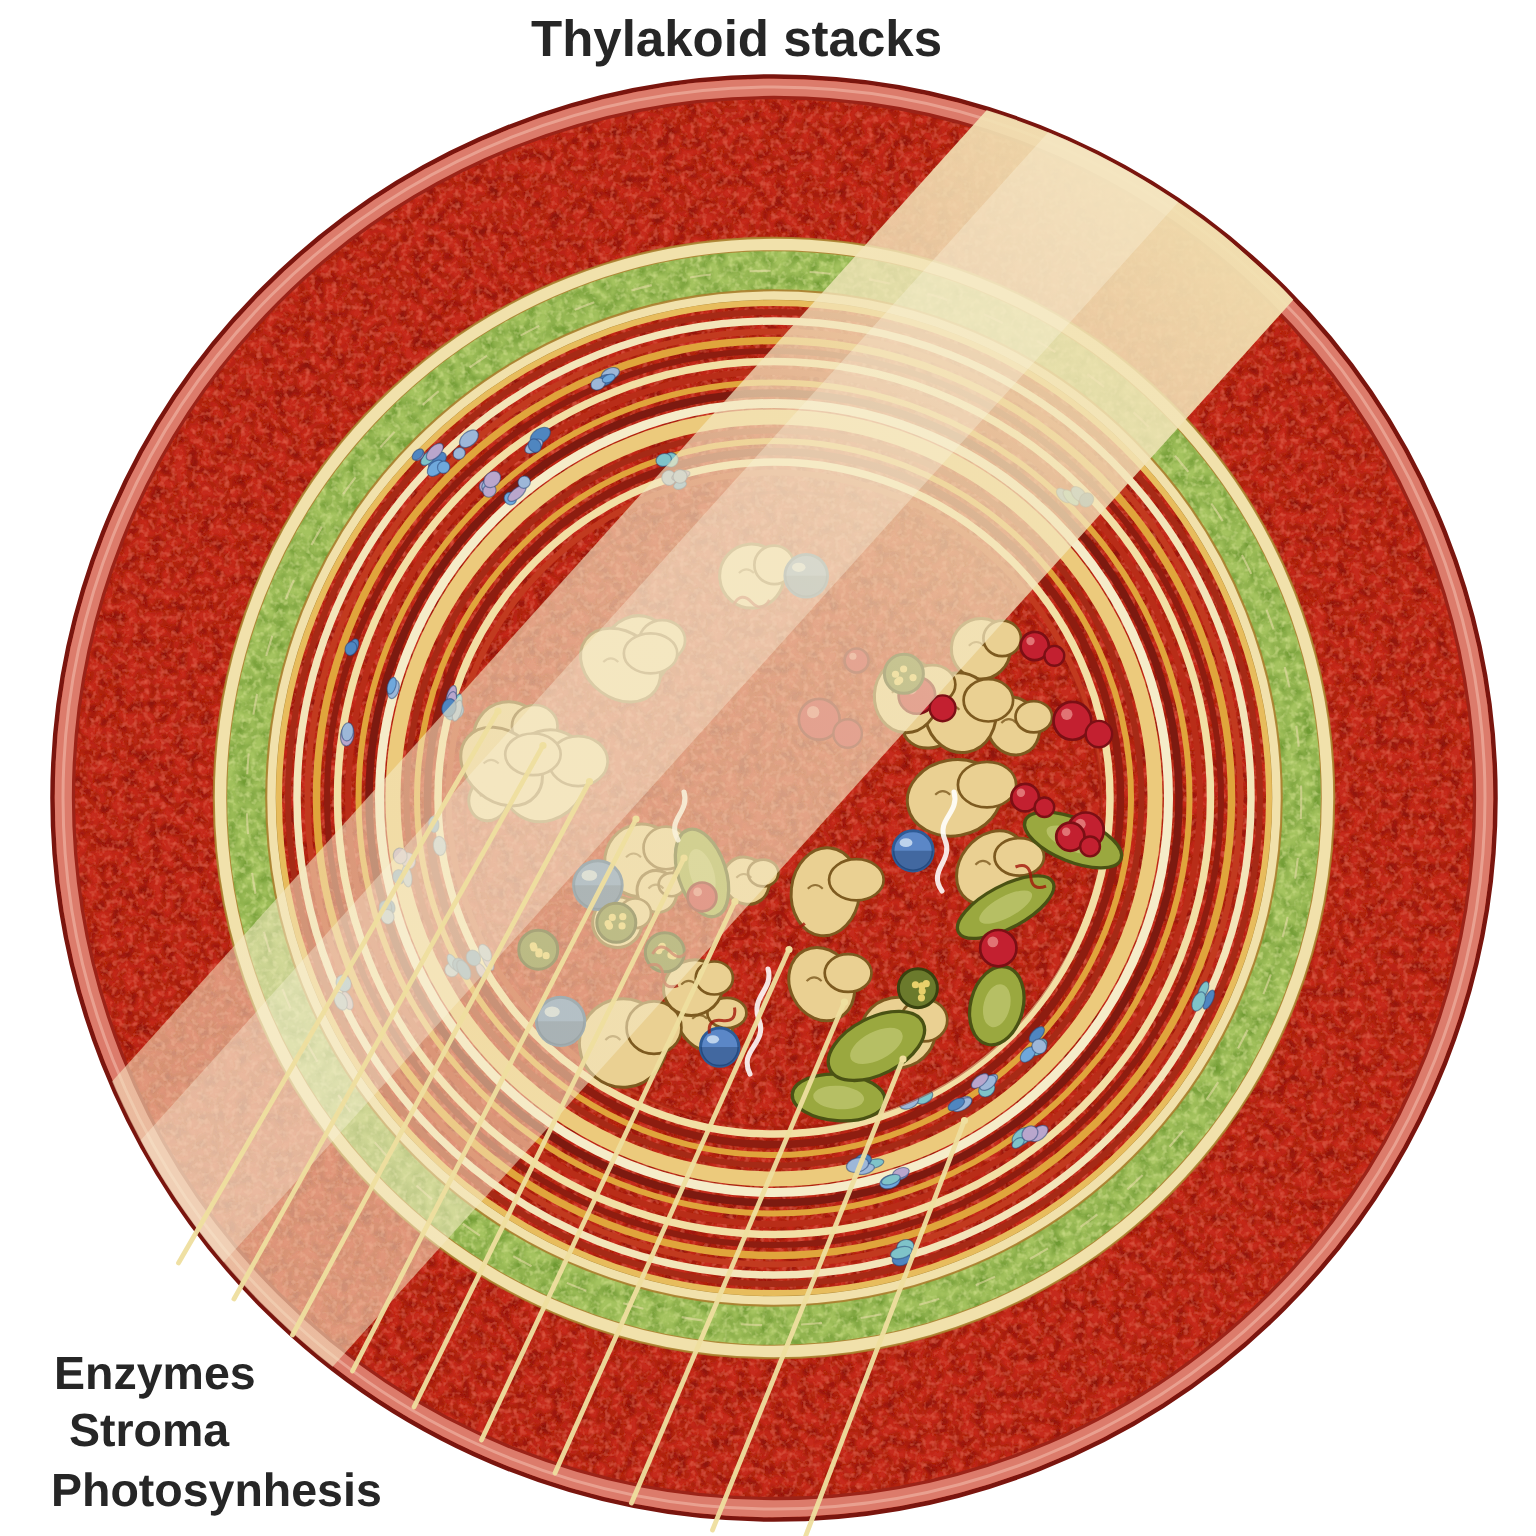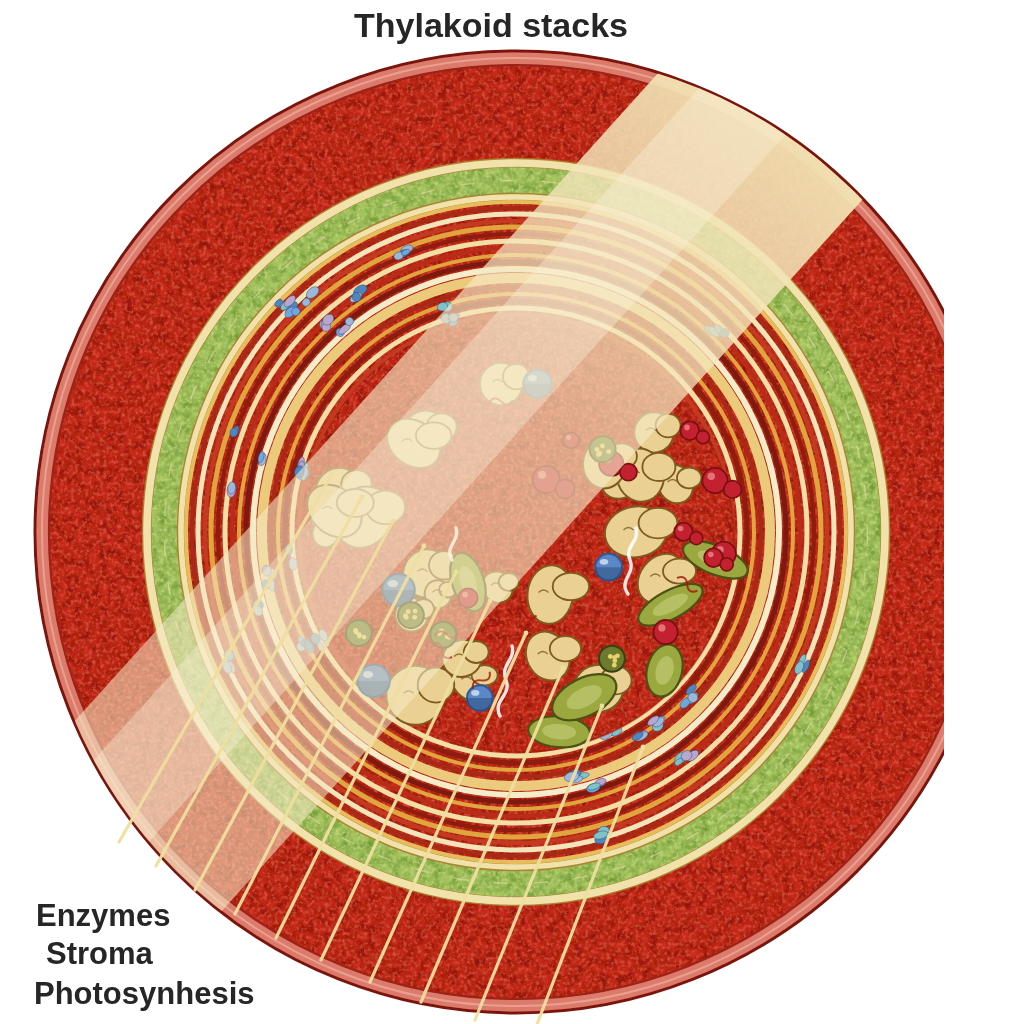--- a/index.html
+++ b/index.html
@@ -1,16 +1,16 @@
 <!DOCTYPE html>
 <html><head>
 <meta charset="utf-8">
 <style>
   html,body{margin:0;padding:0;background:#ffffff;}
-  #stage{position:relative;width:944px;height:1024px;overflow:hidden;background:#ffffff;
+  #stage{position:relative;width:1024px;height:1024px;overflow:hidden;background:#ffffff;
          font-family:"Liberation Sans", sans-serif;border-radius:26px;}
   svg text{font-family:"Liberation Sans", sans-serif;font-weight:700;}
   .title-text{font-size:34px;letter-spacing:0px;}
   .label-text{font-size:31px;}
 </style>
 </head>
 <body>
 
 <div id="stage">
   <svg id="scene" width="1024" height="1024" viewBox="0 0 1024 1024">

